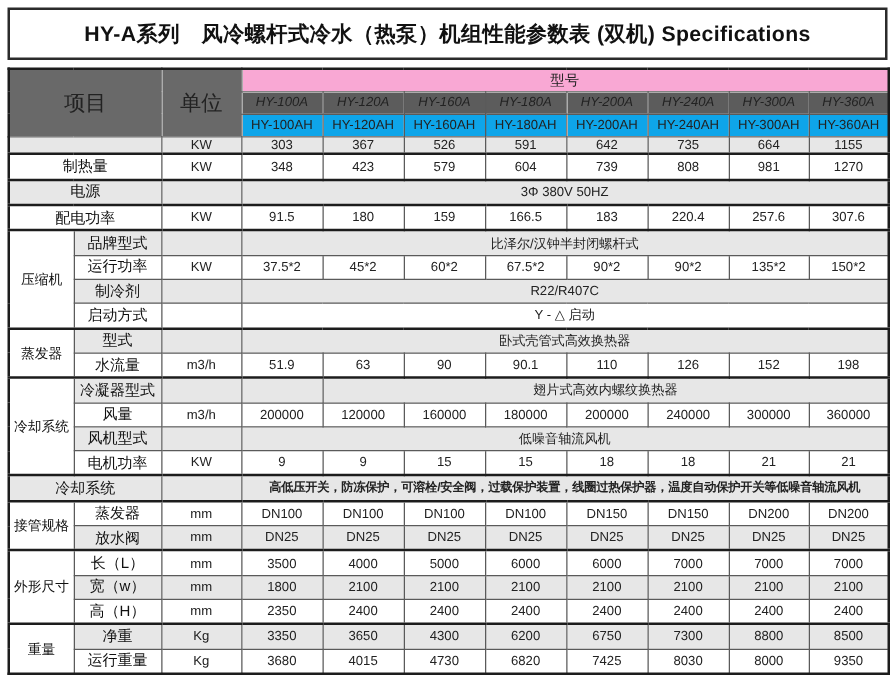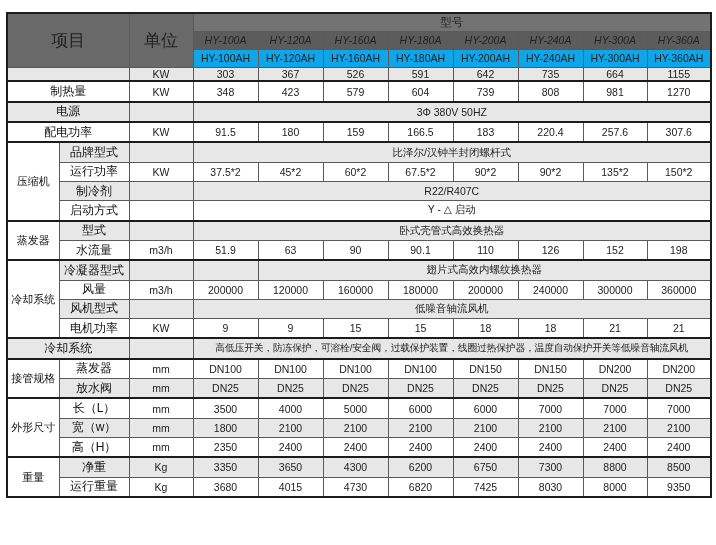--- a/index.html
+++ b/index.html
@@ -34,35 +34,36 @@
     font-weight: normal;
     padding: 0 1px;
     overflow: hidden;
     white-space: nowrap;
     color: #222;
   }
   
   thead tr { height: 18px; }
   thead th { color: #fff; font-weight: bold; border-color: #979797; font-size: 10.5px; }
   th.h-corner { background: #696969; font-size: 17px; }
-  th.h-dark   { background: #737373; font-size: 11.5px; }
+  th.h-dark   { background: #f9a8d4; font-size: 11.5px; }
   th.h-mid    { background: #5c5c5c; font-style: italic; }
   th.h-light  { background: #0ea5e9; text-align: center; }
   
   tbody tr.shade td { background: #e7e7e7; }
   tbody tr.sect td { border-top: 2px solid #1c1c1c; }
   td.group { background: #fff !important; font-size: 11px; color: #111; }
   td.label { font-size: 12px; color: #111; }
   td.unit  { font-size: 10.5px; }
-  td.long-text { font-size: 9.8px; letter-spacing: -0.2px; }
+  td.long-text { font-size: 9.8px; letter-spacing: -0.2px; font-weight: bold; }
 </style>
 </head>
 <body>
 
 <div class="page">
+  <div class="title-box">HY-A系列　风冷螺杆式冷水（热泵）机组性能参数表 (双机)  Specifications</div>
 
   <table class="spec">
     <colgroup>
       <col style="width:52px">
         <col style="width:70px">
         <col style="width:64px">
       <col style="width:65px">
         <col style="width:65px">
         <col style="width:65px">
         <col style="width:65px">

